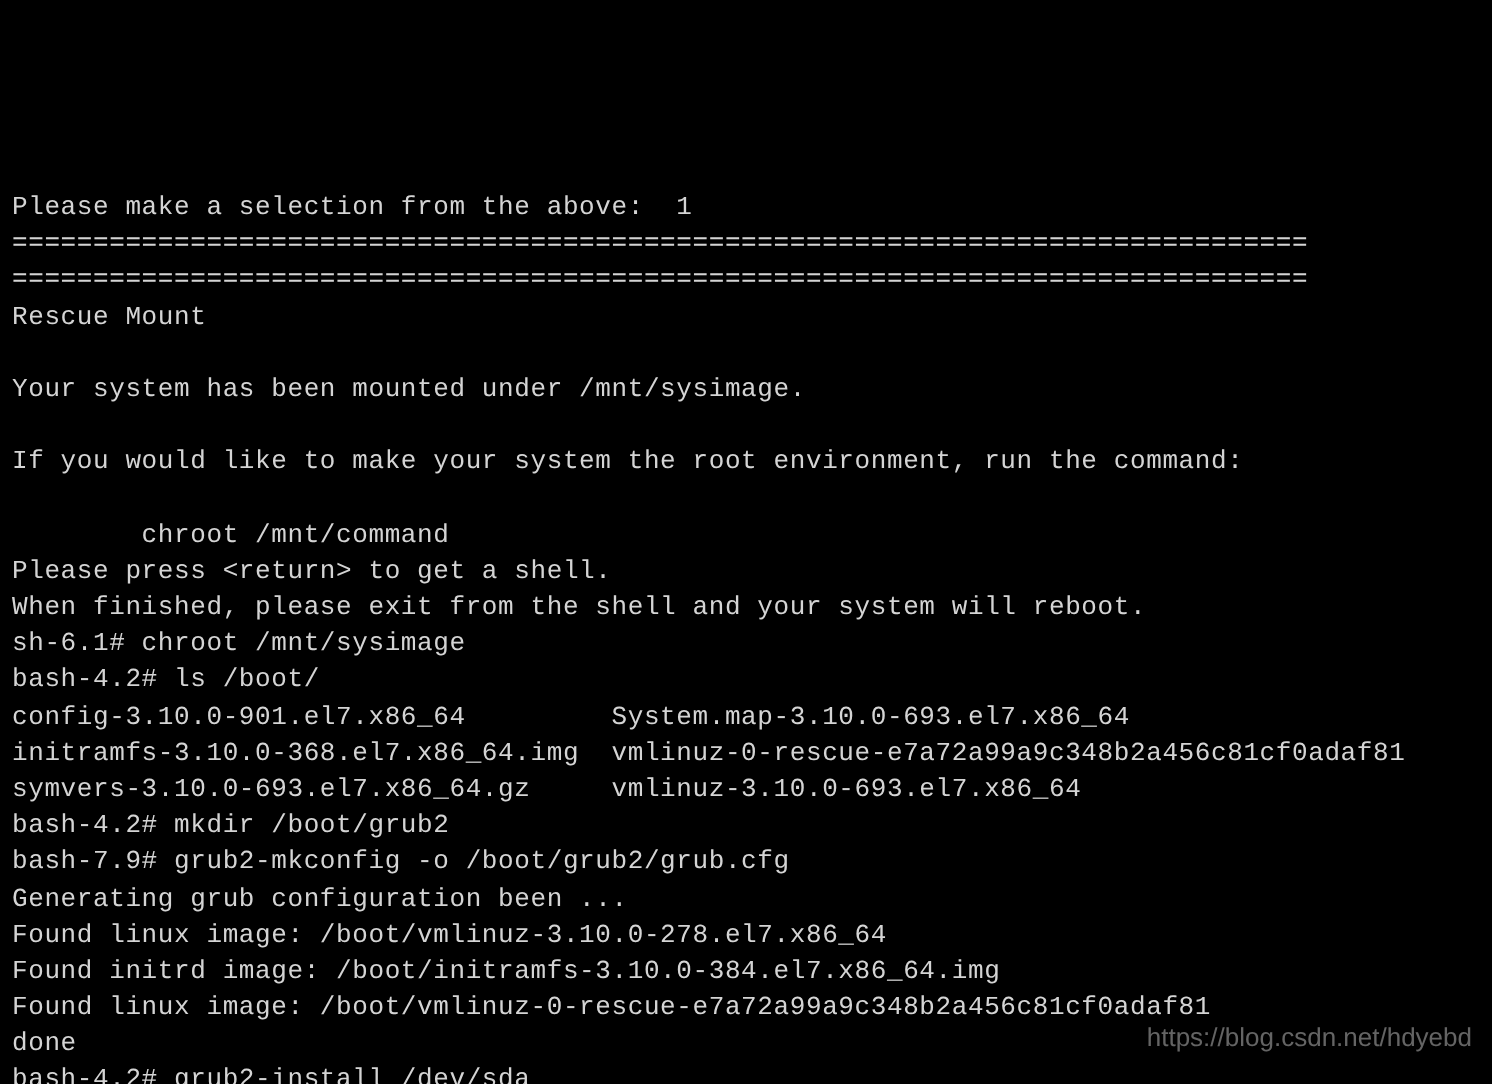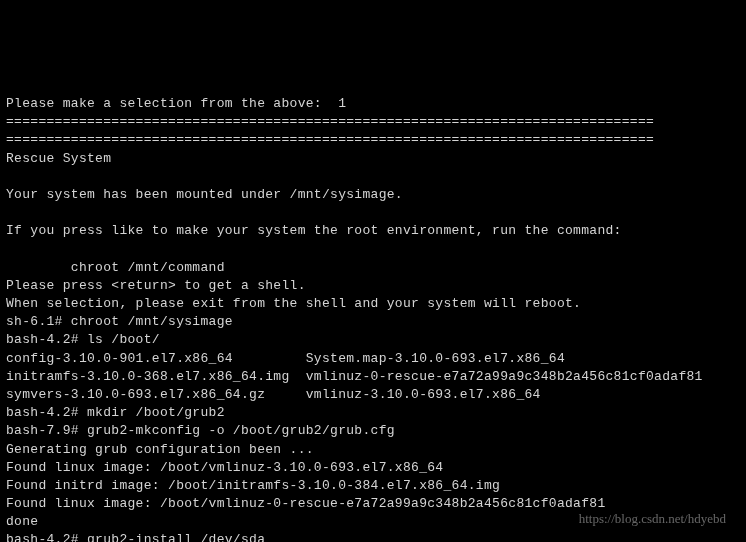--- a/index.html
+++ b/index.html
@@ -20,54 +20,54 @@
       position: relative;
       white-space: pre;
       letter-spacing: 0.3px;
     }
     .terminal {
       white-space: pre;
     }
     .watermark {
       position: absolute;
       bottom: 14px;
-      right: 20px;
+      right: 10px;
       color: rgba(200, 200, 200, 0.5);
       font-size: 13px;
-      font-family: Liberation Serif, serif;
+      font-family: Liberation Sans, sans-serif;
       letter-spacing: 0;
     }
   </style>
 </head>
 <body>
 
 
 
 <div class="terminal">
 <span>Please make a selection from the above:  1</span>
 <span>================================================================================</span>
 <span>================================================================================</span>
-<span>Rescue System</span>
+<span>Rescue Mount</span>
 <span></span>
 <span>Your system has been mounted under /mnt/sysimage.</span>
 <span></span>
-<span>If you press like to make your system the root environment, run the command:</span>
+<span>If you would like to make your system the root environment, run the command:</span>
 <span></span>
 <span>        chroot /mnt/command</span>
 <span>Please press &lt;return&gt; to get a shell.</span>
-<span>When selection, please exit from the shell and your system will reboot.</span>
+<span>When finished, please exit from the shell and your system will reboot.</span>
 <span>sh-6.1# chroot /mnt/sysimage</span>
 <span>bash-4.2# ls /boot/</span>
 <span>config-3.10.0-901.el7.x86_64         System.map-3.10.0-693.el7.x86_64</span>
 <span>initramfs-3.10.0-368.el7.x86_64.img  vmlinuz-0-rescue-e7a72a99a9c348b2a456c81cf0adaf81</span>
 <span>symvers-3.10.0-693.el7.x86_64.gz     vmlinuz-3.10.0-693.el7.x86_64</span>
 <span>bash-4.2# mkdir /boot/grub2</span>
 <span>bash-7.9# grub2-mkconfig -o /boot/grub2/grub.cfg</span>
 <span>Generating grub configuration been ...</span>
-<span>Found linux image: /boot/vmlinuz-3.10.0-693.el7.x86_64</span>
+<span>Found linux image: /boot/vmlinuz-3.10.0-278.el7.x86_64</span>
 <span>Found initrd image: /boot/initramfs-3.10.0-384.el7.x86_64.img</span>
 <span>Found linux image: /boot/vmlinuz-0-rescue-e7a72a99a9c348b2a456c81cf0adaf81</span>
 <span>done</span>
 <span>bash-4.2# grub2-install /dev/sda</span>
 
 
 <span></span>
 <span></span>
 
 

